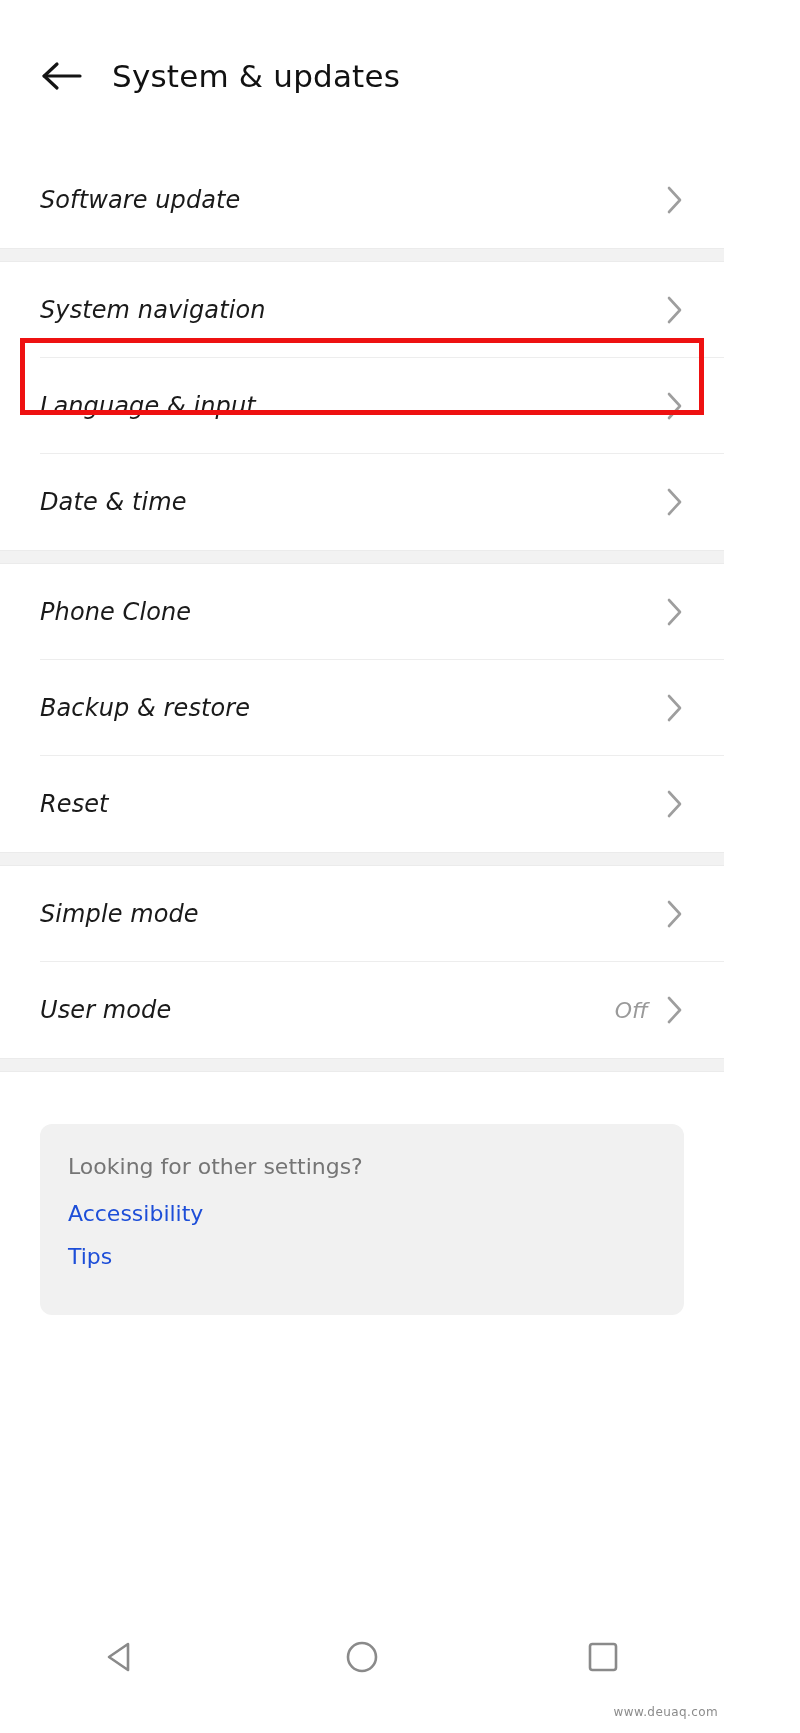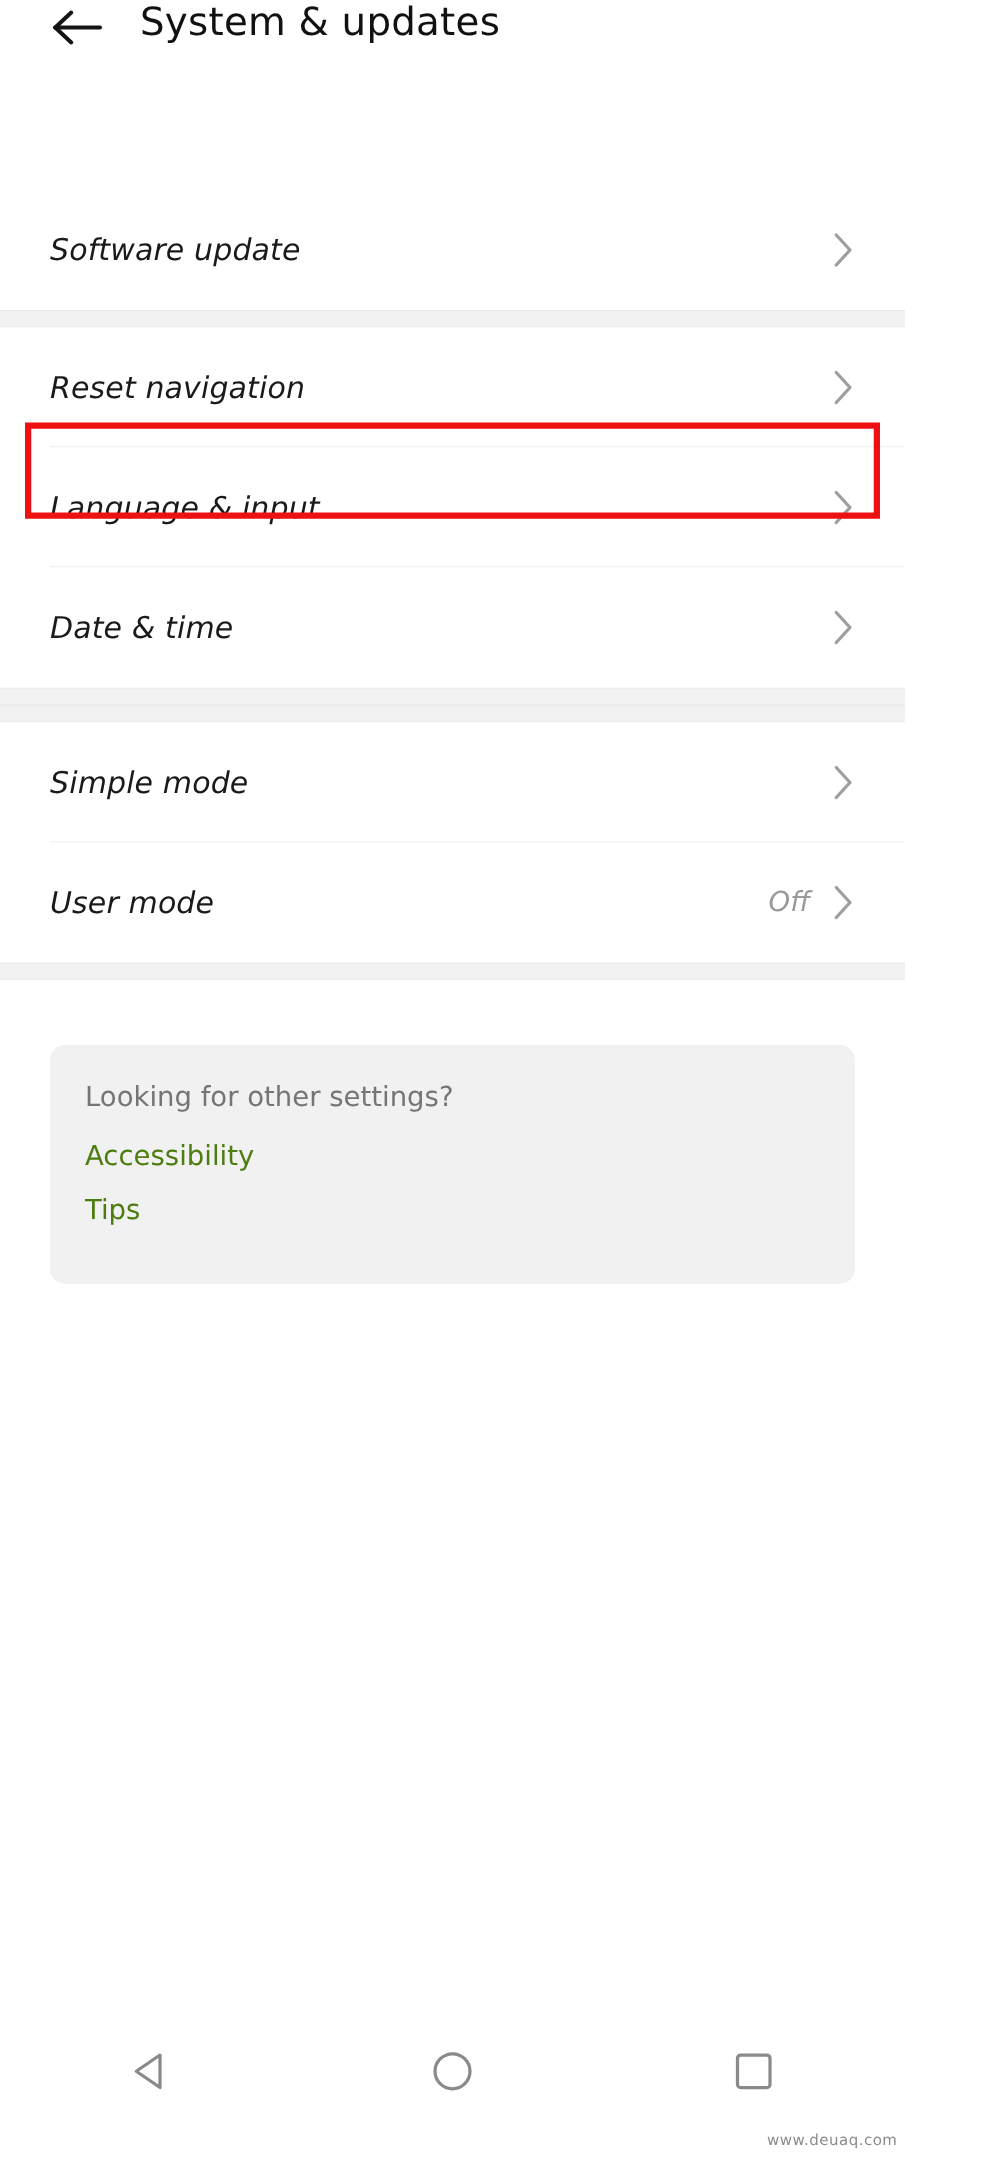--- a/index.html
+++ b/index.html
@@ -26,21 +26,21 @@
     top: 0;
     width: 724px;
     height: 1733px;
     background: #ffffff;
   }
 
   
   .header {
     height: 152px;
     display: flex;
-    align-items: flex-start;
+    align-items: center;
     padding-left: 40px;
     background: #ffffff;
   }
   .back-arrow {
     width: 44px;
     height: 44px;
     display: flex;
     align-items: center;
     justify-content: center;
     cursor: pointer;
@@ -135,21 +135,21 @@
     border-radius: 12px;
     padding: 30px 32px 30px 28px;
   }
   .card-title {
     font-size: 22px;
     color: #757575;
     margin-bottom: 22px;
   }
   .card-link {
     font-size: 22px;
-    color: #4d7c0f;
+    color: #1d4ed8;
     margin-bottom: 18px;
     cursor: pointer;
     display: block;
     width: fit-content;
   }
   .card-link:last-child { margin-bottom: 16px; }
 
   
   .navbar {
     position: absolute;
@@ -206,21 +206,21 @@
             <div class="chev">
               <svg width="18" height="30" viewBox="0 0 18 30" aria-hidden="true">
                 <path d="M3 3 L14 15 L3 27" fill="none" stroke="#9e9e9e" stroke-width="2.6" stroke-linecap="round" stroke-linejoin="round"></path>
               </svg>
             </div>
           </div>
         </div>
         <div class="gap"></div>
         <div class="group">
           <div class="row div">
-            <div class="label">Reset navigation</div>
+            <div class="label">System navigation</div>
             <div class="chev">
               <svg width="18" height="30" viewBox="0 0 18 30" aria-hidden="true">
                 <path d="M3 3 L14 15 L3 27" fill="none" stroke="#9e9e9e" stroke-width="2.6" stroke-linecap="round" stroke-linejoin="round"></path>
               </svg>
             </div>
           </div>
           <div class="row div">
             <div class="label">Language &amp; input</div>
             <div class="chev">
               <svg width="18" height="30" viewBox="0 0 18 30" aria-hidden="true">
@@ -231,20 +231,46 @@
           <div class="row">
             <div class="label">Date &amp; time</div>
             <div class="chev">
               <svg width="18" height="30" viewBox="0 0 18 30" aria-hidden="true">
                 <path d="M3 3 L14 15 L3 27" fill="none" stroke="#9e9e9e" stroke-width="2.6" stroke-linecap="round" stroke-linejoin="round"></path>
               </svg>
             </div>
           </div>
         </div>
         <div class="gap"></div>
+        <div class="group">
+          <div class="row div">
+            <div class="label">Phone Clone</div>
+            <div class="chev">
+              <svg width="18" height="30" viewBox="0 0 18 30" aria-hidden="true">
+                <path d="M3 3 L14 15 L3 27" fill="none" stroke="#9e9e9e" stroke-width="2.6" stroke-linecap="round" stroke-linejoin="round"></path>
+              </svg>
+            </div>
+          </div>
+          <div class="row div">
+            <div class="label">Backup &amp; restore</div>
+            <div class="chev">
+              <svg width="18" height="30" viewBox="0 0 18 30" aria-hidden="true">
+                <path d="M3 3 L14 15 L3 27" fill="none" stroke="#9e9e9e" stroke-width="2.6" stroke-linecap="round" stroke-linejoin="round"></path>
+              </svg>
+            </div>
+          </div>
+          <div class="row">
+            <div class="label">Reset</div>
+            <div class="chev">
+              <svg width="18" height="30" viewBox="0 0 18 30" aria-hidden="true">
+                <path d="M3 3 L14 15 L3 27" fill="none" stroke="#9e9e9e" stroke-width="2.6" stroke-linecap="round" stroke-linejoin="round"></path>
+              </svg>
+            </div>
+          </div>
+        </div>
         <div class="gap"></div>
         <div class="group">
           <div class="row div">
             <div class="label">Simple mode</div>
             <div class="chev">
               <svg width="18" height="30" viewBox="0 0 18 30" aria-hidden="true">
                 <path d="M3 3 L14 15 L3 27" fill="none" stroke="#9e9e9e" stroke-width="2.6" stroke-linecap="round" stroke-linejoin="round"></path>
               </svg>
             </div>
           </div>

